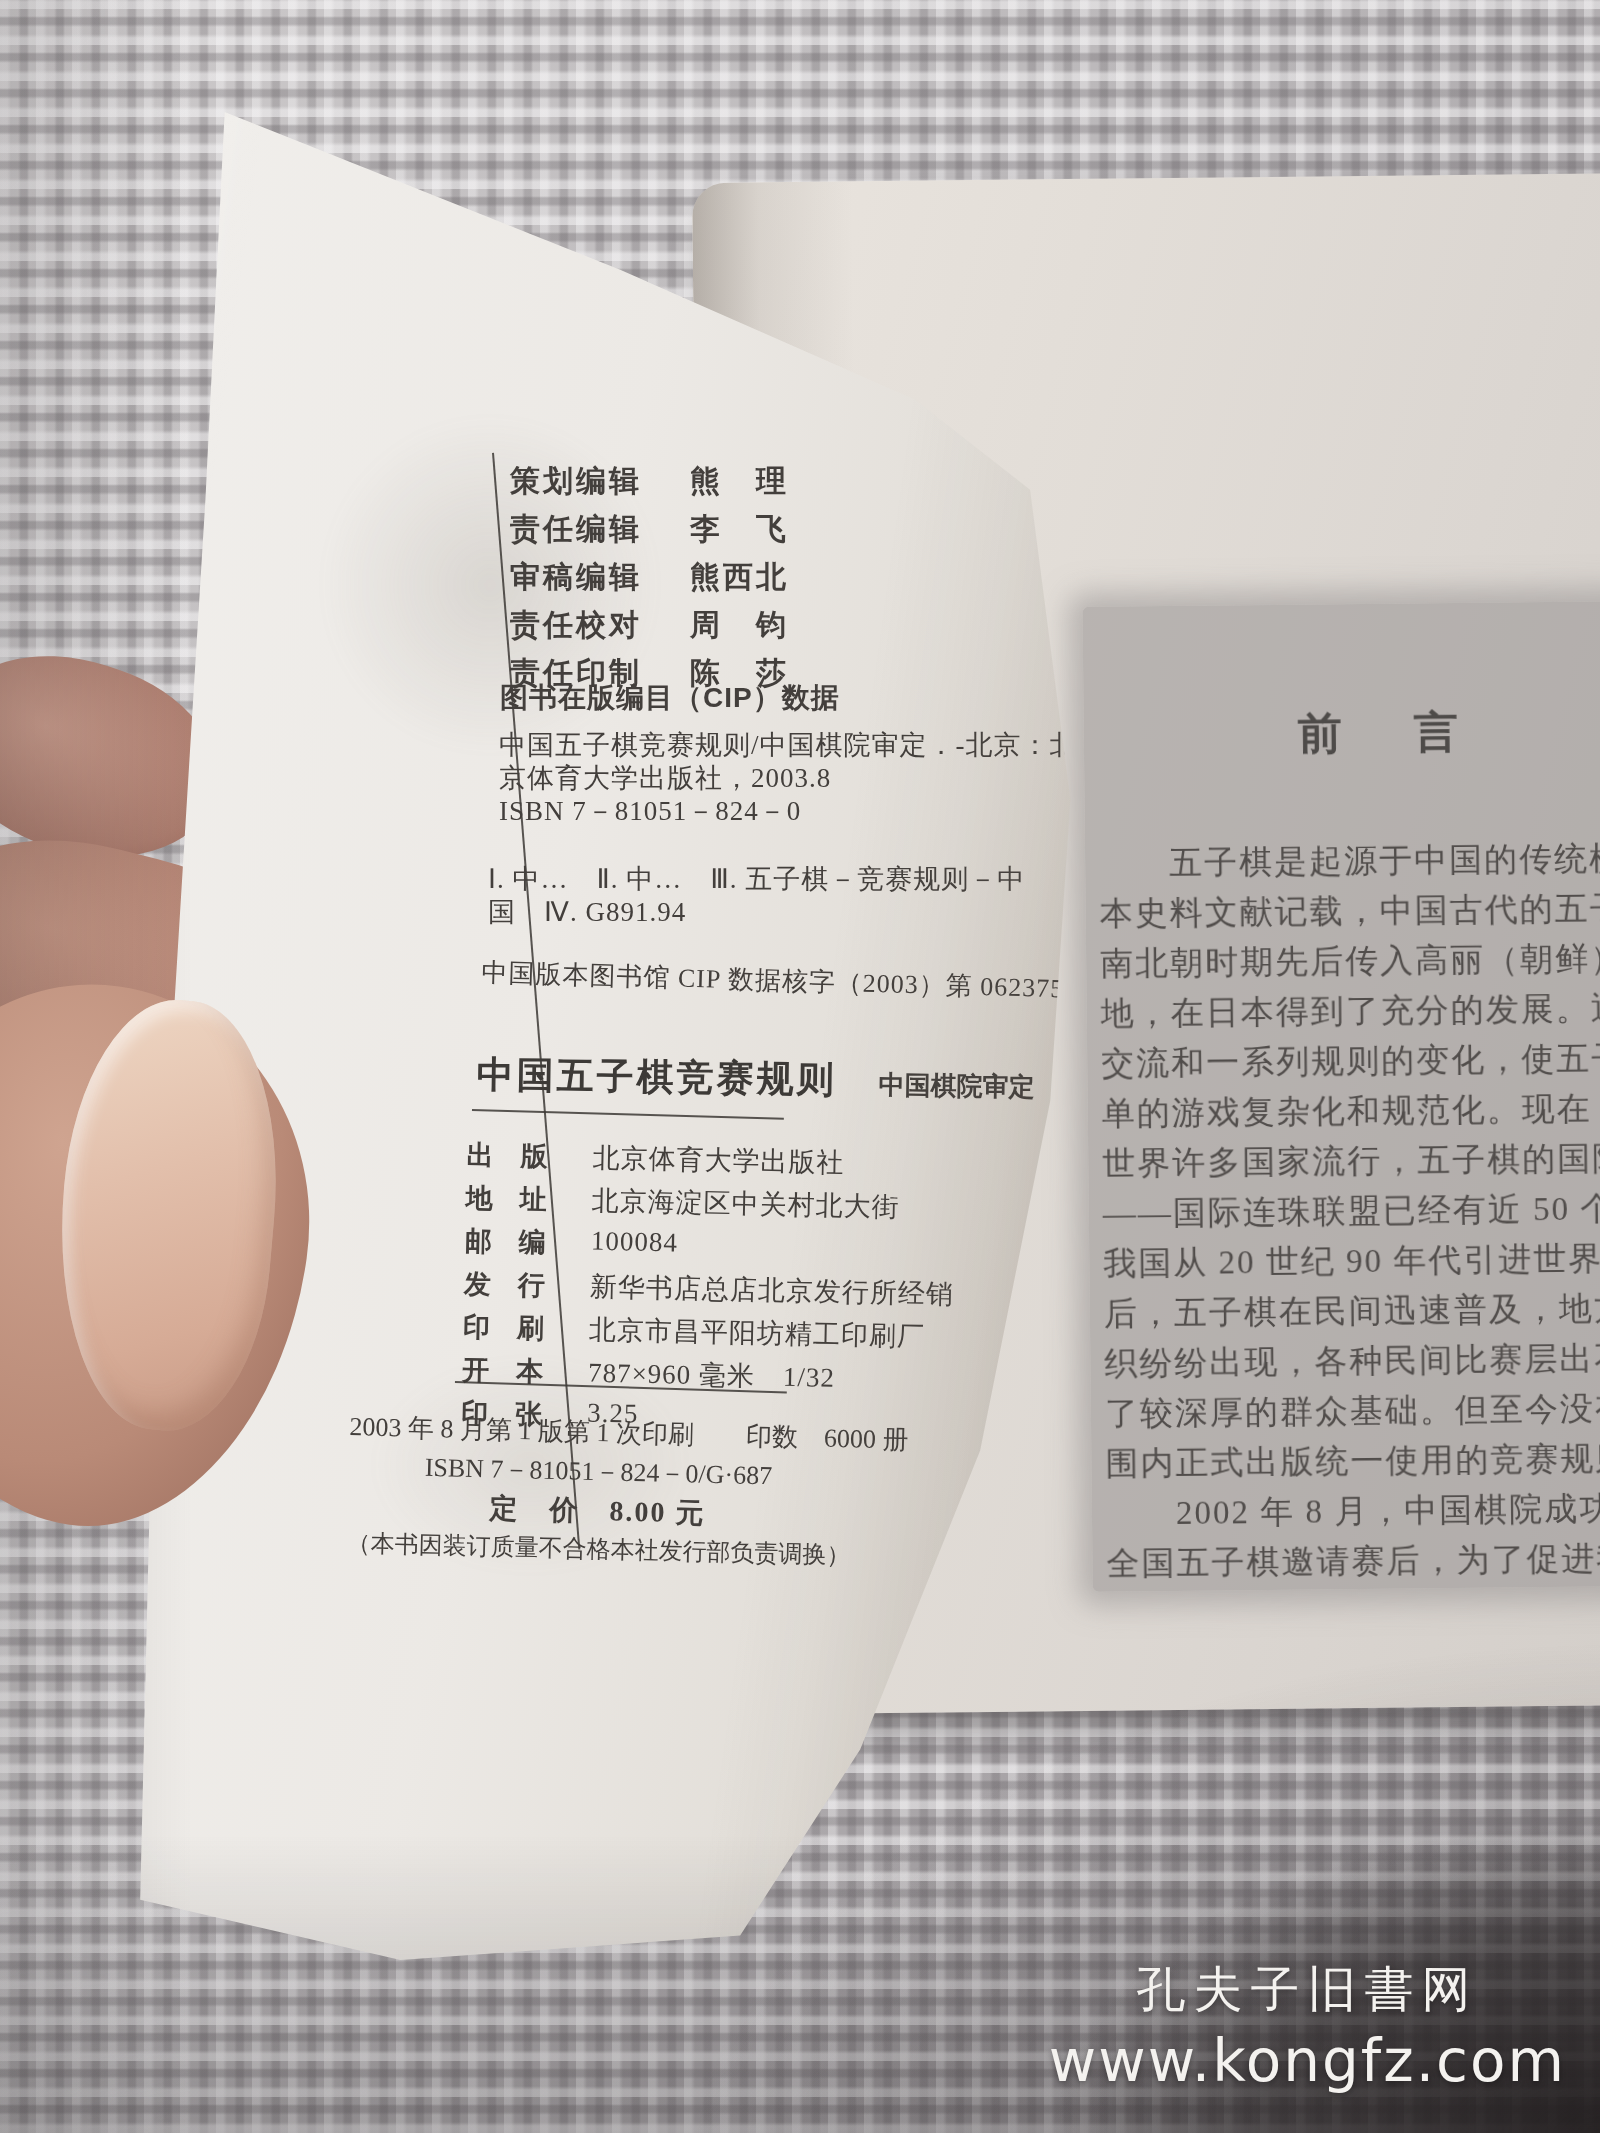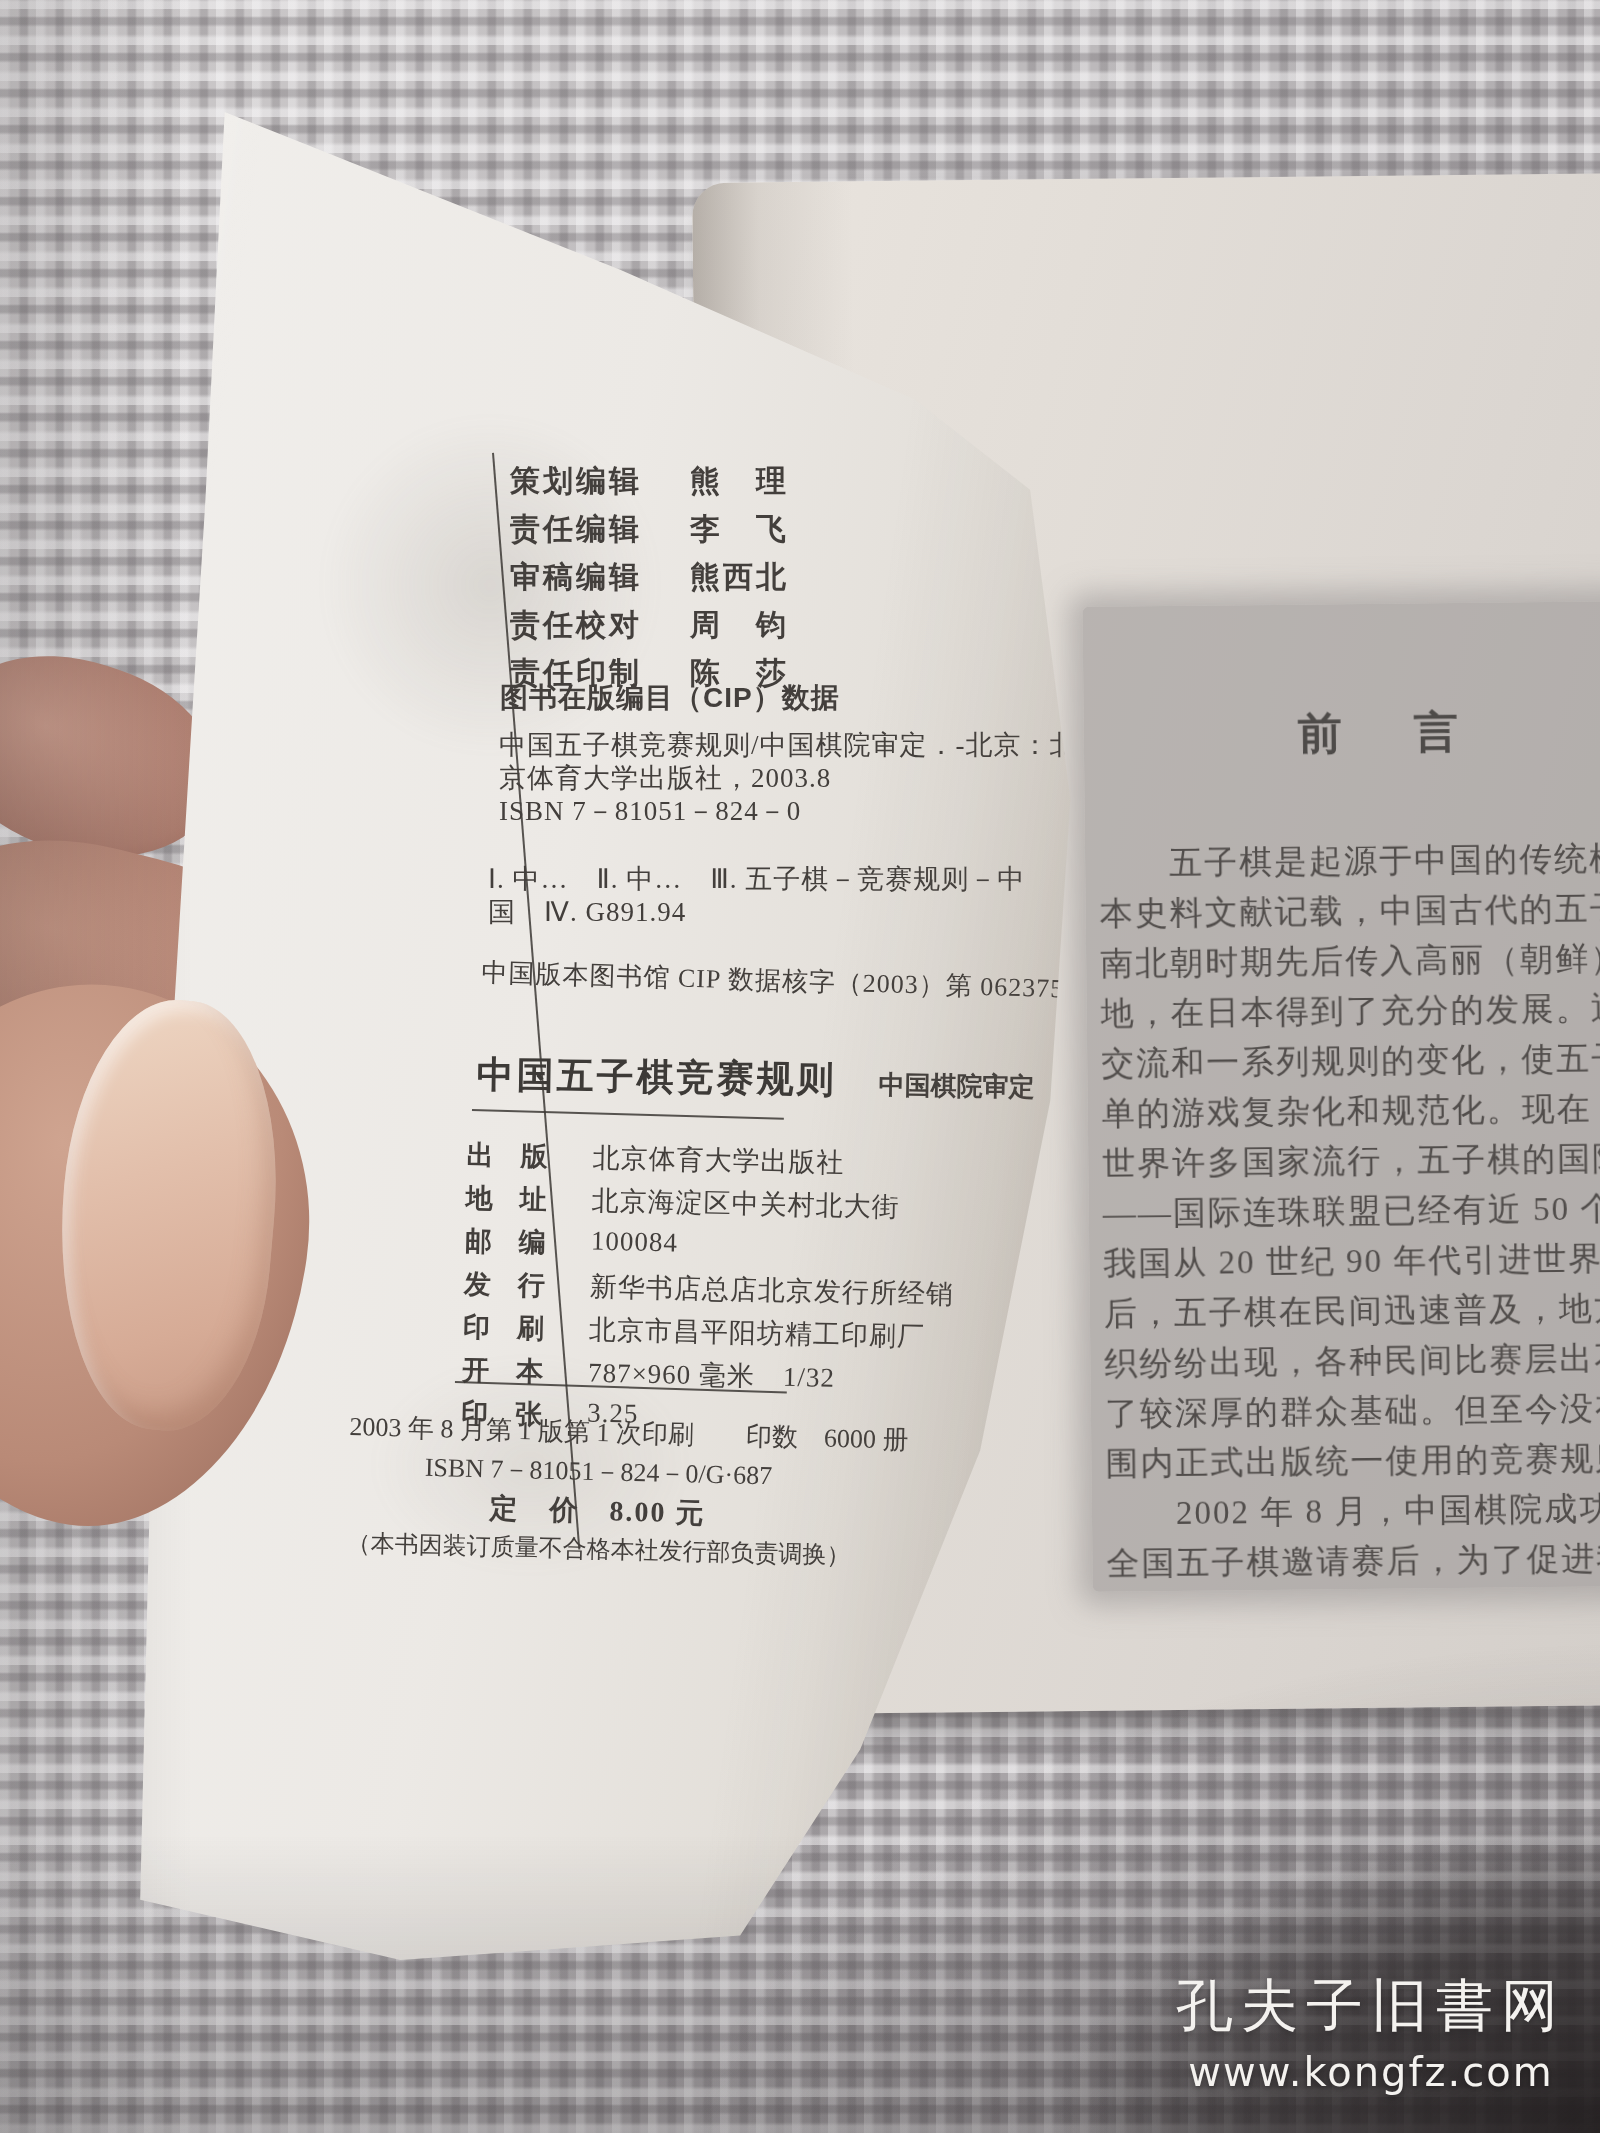--- a/index.html
+++ b/index.html
@@ -129,25 +129,25 @@
     background:
       radial-gradient(ellipse 760px 430px at 100% 100%,rgba(33,29,30,.93) 0%,rgba(33,29,30,.55) 45%,rgba(33,29,30,0) 72%),
       radial-gradient(ellipse 1450px 820px at 102% 102%,rgba(55,50,52,.48) 0%,rgba(55,50,52,0) 65%),
       linear-gradient(180deg,rgba(40,36,38,0) 86%,rgba(40,36,38,.26) 100%),
       linear-gradient(90deg,rgba(60,56,58,.16) 0%,rgba(60,56,58,0) 12%);
   }
   .watermark{
     position:absolute;right:34px;bottom:38px;z-index:8;text-align:center;color:#f4f2ef;
   }
   .wm-name{
-    font-family:Liberation Sans, sans-serif;font-size:57px;letter-spacing:8px;
+    font-family:Liberation Sans, sans-serif;font-size:49px;letter-spacing:8px;
     white-space:nowrap;text-shadow:0 2px 6px rgba(0,0,0,.35);
   }
   .wm-url{
-    font-family:"DejaVu Sans",sans-serif;font-size:40px;letter-spacing:2px;
+    font-family:"DejaVu Sans",sans-serif;font-size:58px;letter-spacing:2px;
     white-space:nowrap;margin-top:4px;text-shadow:0 2px 6px rgba(0,0,0,.35);
   }
 </style>
 </head>
 <body>
 
 <div class="fabric"></div>
 
 <div class="finger-a"></div>
 <div class="finger-b"></div>

